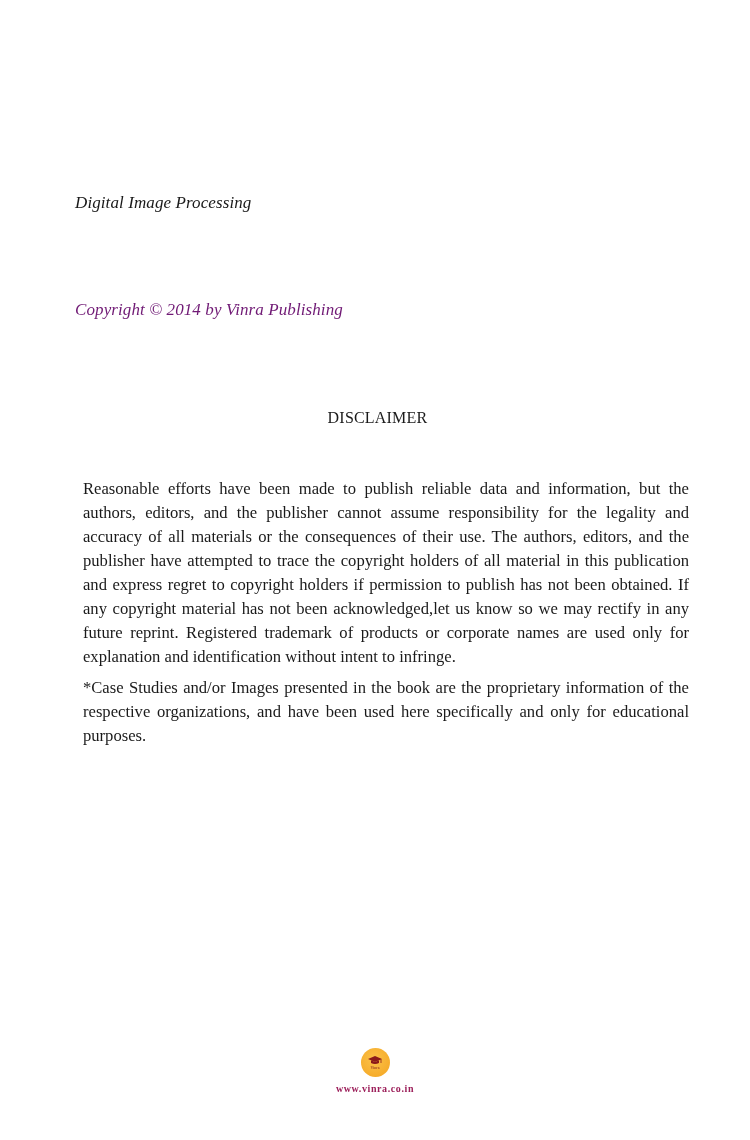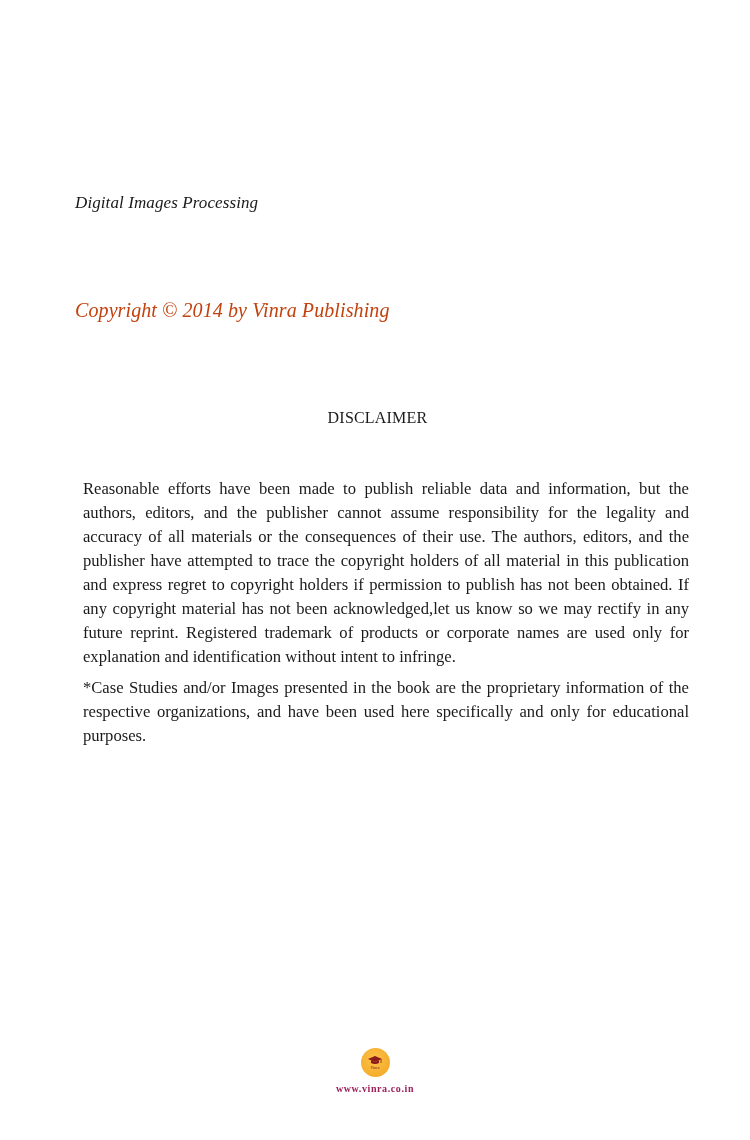--- a/index.html
+++ b/index.html
@@ -31,23 +31,23 @@
       line-height: 20px;
       color: #1a1a1a;
       letter-spacing: 0.1px;
     }
     .copyright {
       position: absolute;
       left: 75px;
       top: 300px;
       font-family: "Liberation Serif", "DejaVu Serif", serif;
       font-style: italic;
-      font-size: 20px;
+      font-size: 17px;
       line-height: 20px;
-      color: #c2410c;
+      color: #701a75;
       letter-spacing: 0.1px;
     }
     .disclaimer-heading {
       position: absolute;
       left: 0;
       width: 755px;
       top: 408px;
       text-align: center;
       font-family: "Liberation Serif", "DejaVu Serif", serif;
       font-size: 16px;
@@ -104,21 +104,21 @@
       font-size: 10px;
       letter-spacing: 0.6px;
       color: #9c1f5a;
     }
   </style>
 </head>
 <body>
 
 <div class="page">
 
-  <div class="book-title">Digital Images Processing</div>
+  <div class="book-title">Digital Image Processing</div>
 
   <div class="copyright">Copyright © 2014 by Vinra Publishing</div>
 
   <div class="disclaimer-heading">DISCLAIMER</div>
 
   <p class="body-text para-1">Reasonable efforts have been made to publish reliable data and information, but the authors, editors, and the publisher cannot assume responsibility for the legality and accuracy of all materials or the consequences of their use. The authors, editors, and the publisher have attempted to trace the copyright holders of all material in this publication and express regret to copyright holders if permission to publish has not been obtained. If any copyright material has not been acknowledged,let us know so we may rectify in any future reprint. Registered trademark of products or corporate names are used only for explanation and identification without intent to infringe.</p>
 
   <p class="body-text para-2">*Case Studies and/or Images presented in the book are the proprietary informa­tion of the respective organizations, and have been used here specifically and only for educational purposes.</p>
 
   <div class="footer">

